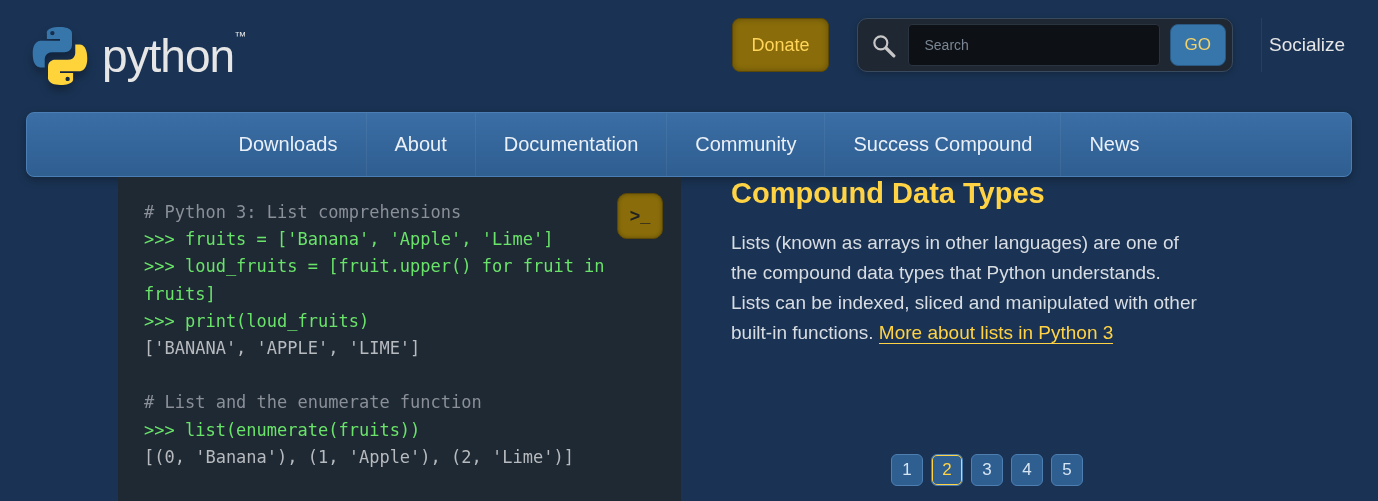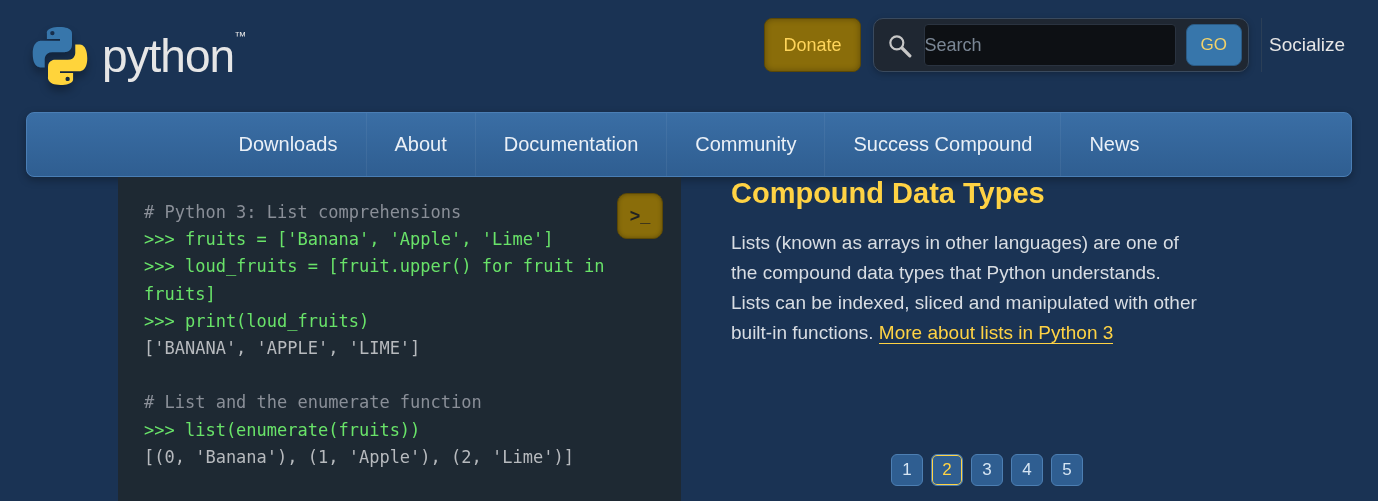--- a/index.html
+++ b/index.html
@@ -32,21 +32,21 @@
   font-size: 46px;
   font-weight: 400;
   color: #e6e6e6;
   letter-spacing: -1px;
   font-family: "Flux", sans-serif;
 }
 .logo-tm { font-size: 12px; vertical-align: top; color: #e6e6e6; }
 .top-right {
   display: flex;
   align-items: stretch;
-  gap: 12px;
+  gap: 28px;
   height: 54px;
 }
 .donate-btn {
   background: #8a6d0a;
   color: #ffd55a;
   border: 1px solid #5b4806;
   border-radius: 8px;
   padding: 0 18px;
   font-size: 18px;
   font-weight: 400;
@@ -64,22 +64,22 @@
   gap: 10px;
   box-shadow: 0 2px 6px rgba(0,0,0,0.25);
   height: 54px;
 }
 .search-icon { color: #c7c7c7; width: 30px; display:flex;align-items:center;justify-content:center; }
 .search-input {
   background: #0d1014;
   border: 1px solid #2a3340;
   border-radius: 4px;
   color: #c7c7c7;
-  font-size: 18px;
-  padding: 8px 0;
+  font-size: 14px;
+  padding: 8px 16px;
   width: 252px;
   height: 42px;
   outline: none;
 }
 .search-input::placeholder { color: #7a8694; }
 .go-btn {
   background: #3776ab;
   color: #f3d26a;
   border: 1px solid #2a5a84;
   border-radius: 8px;

